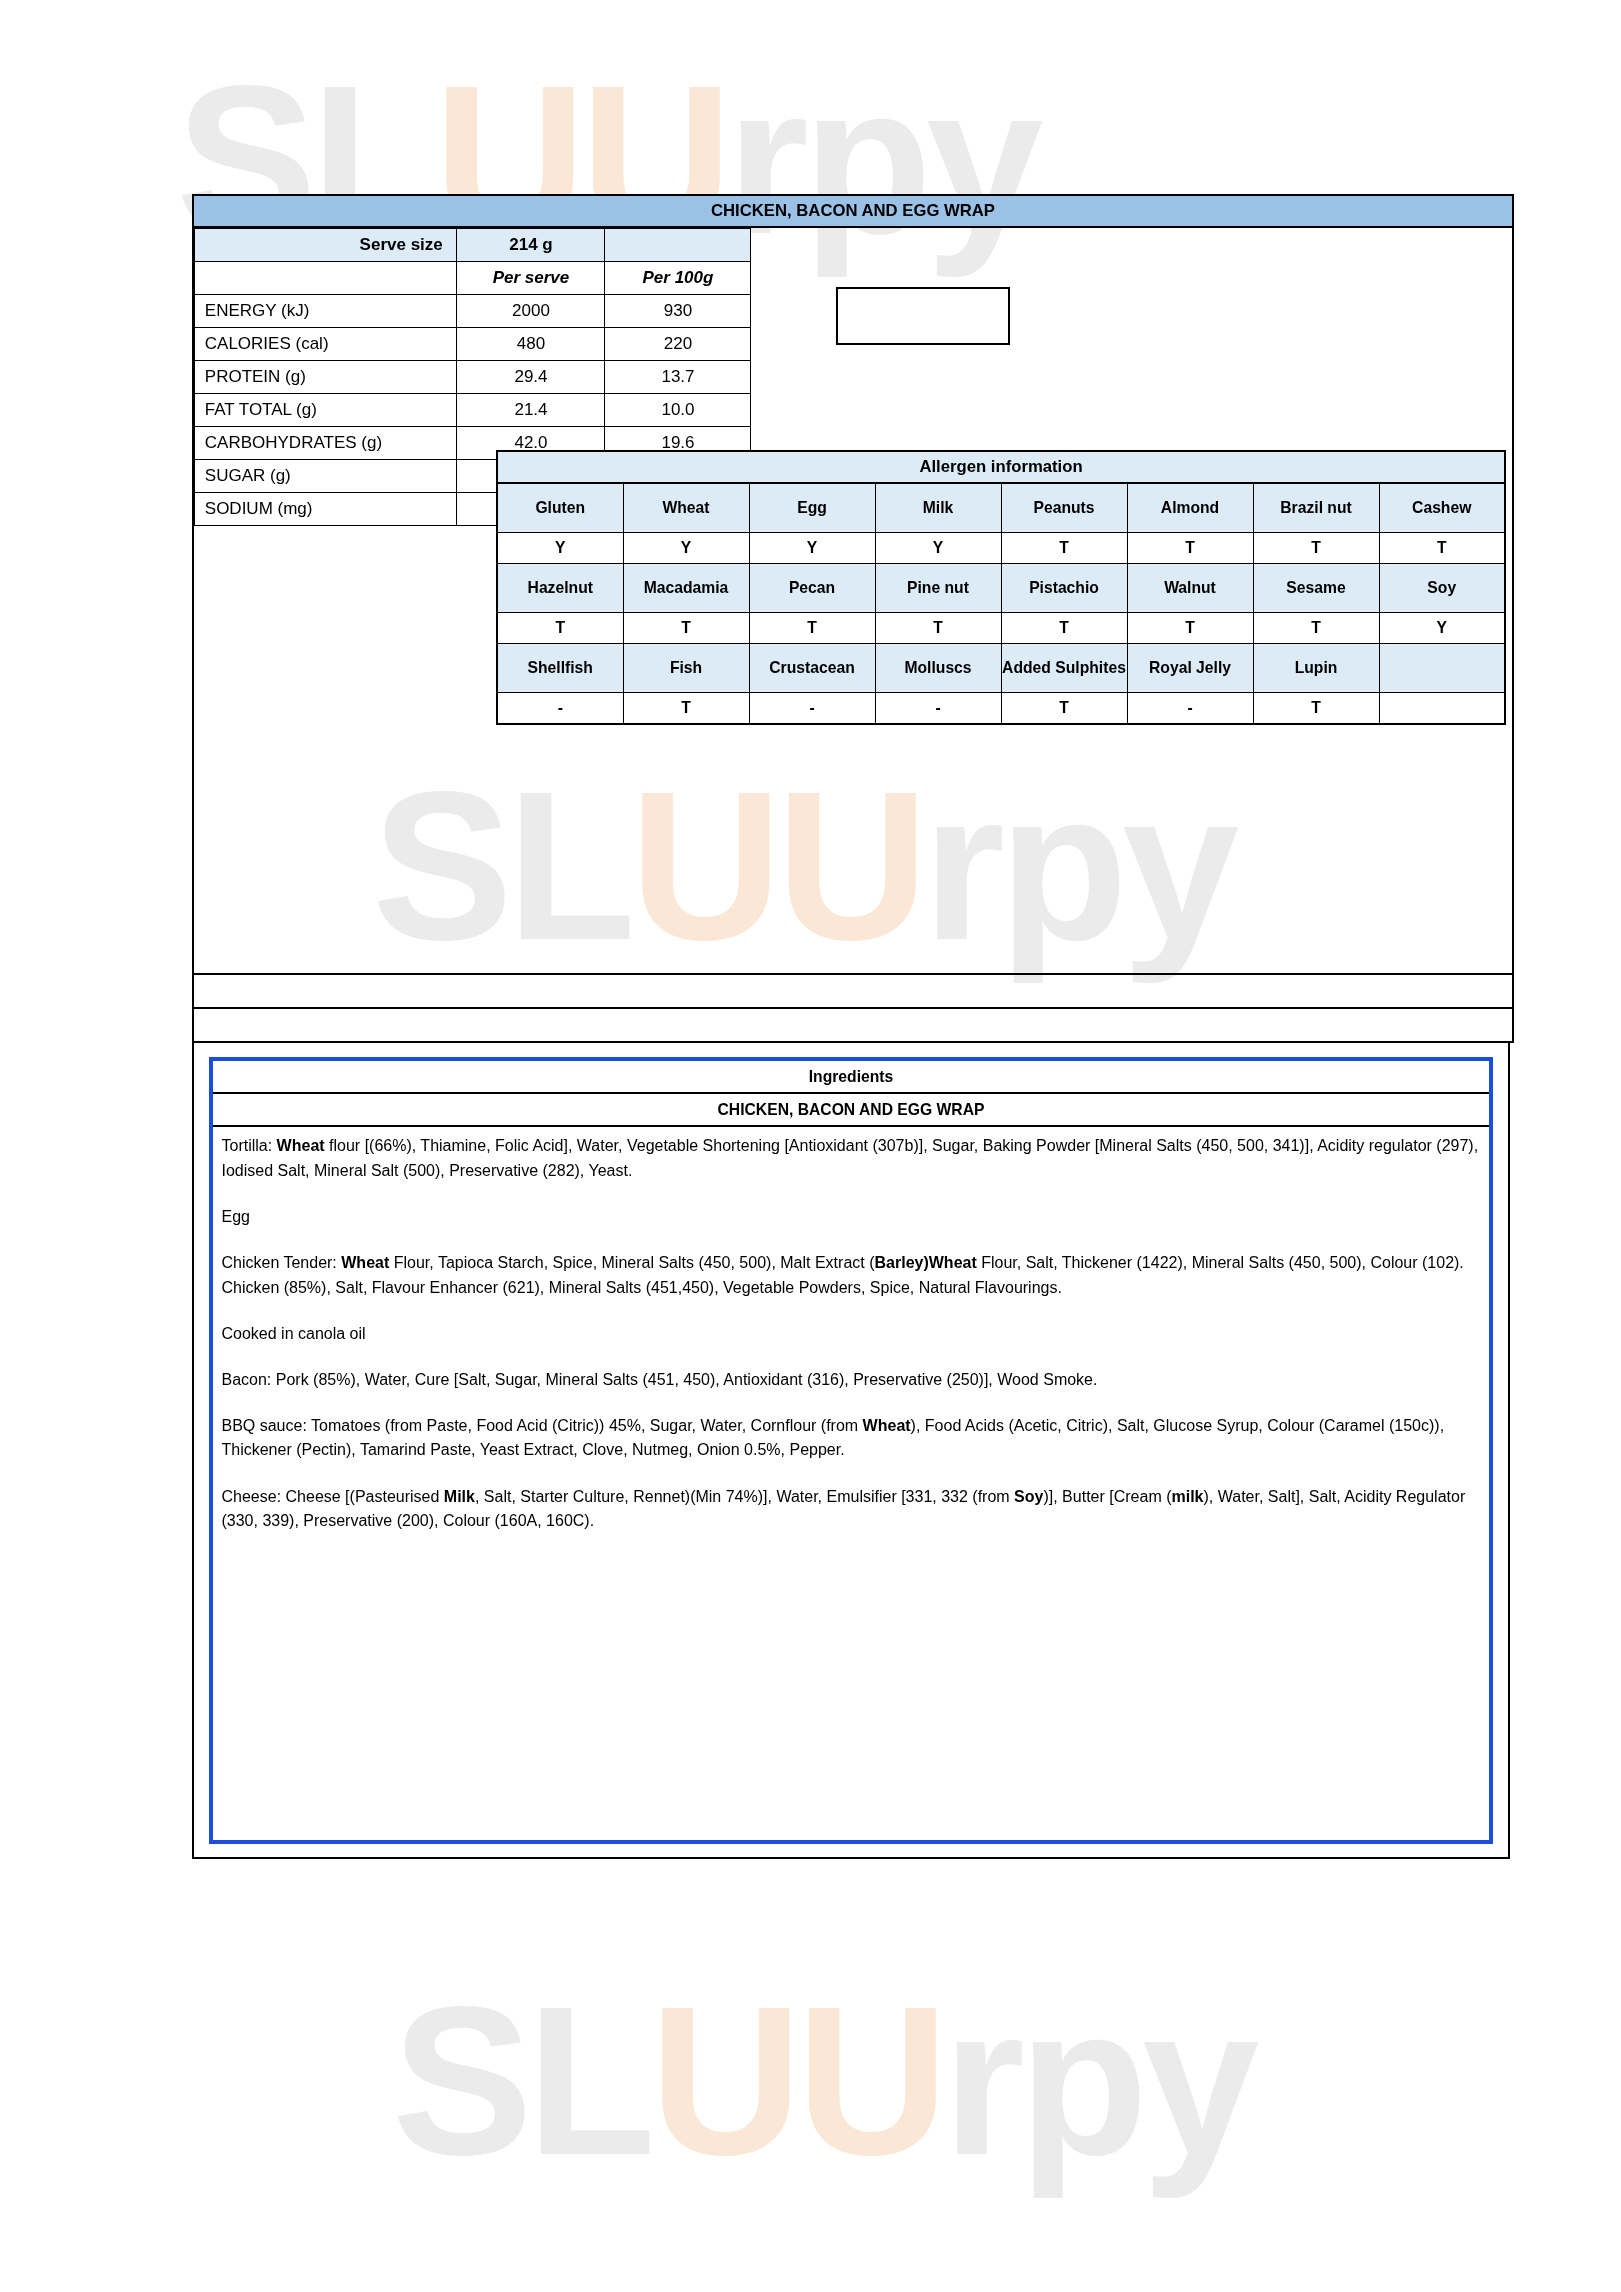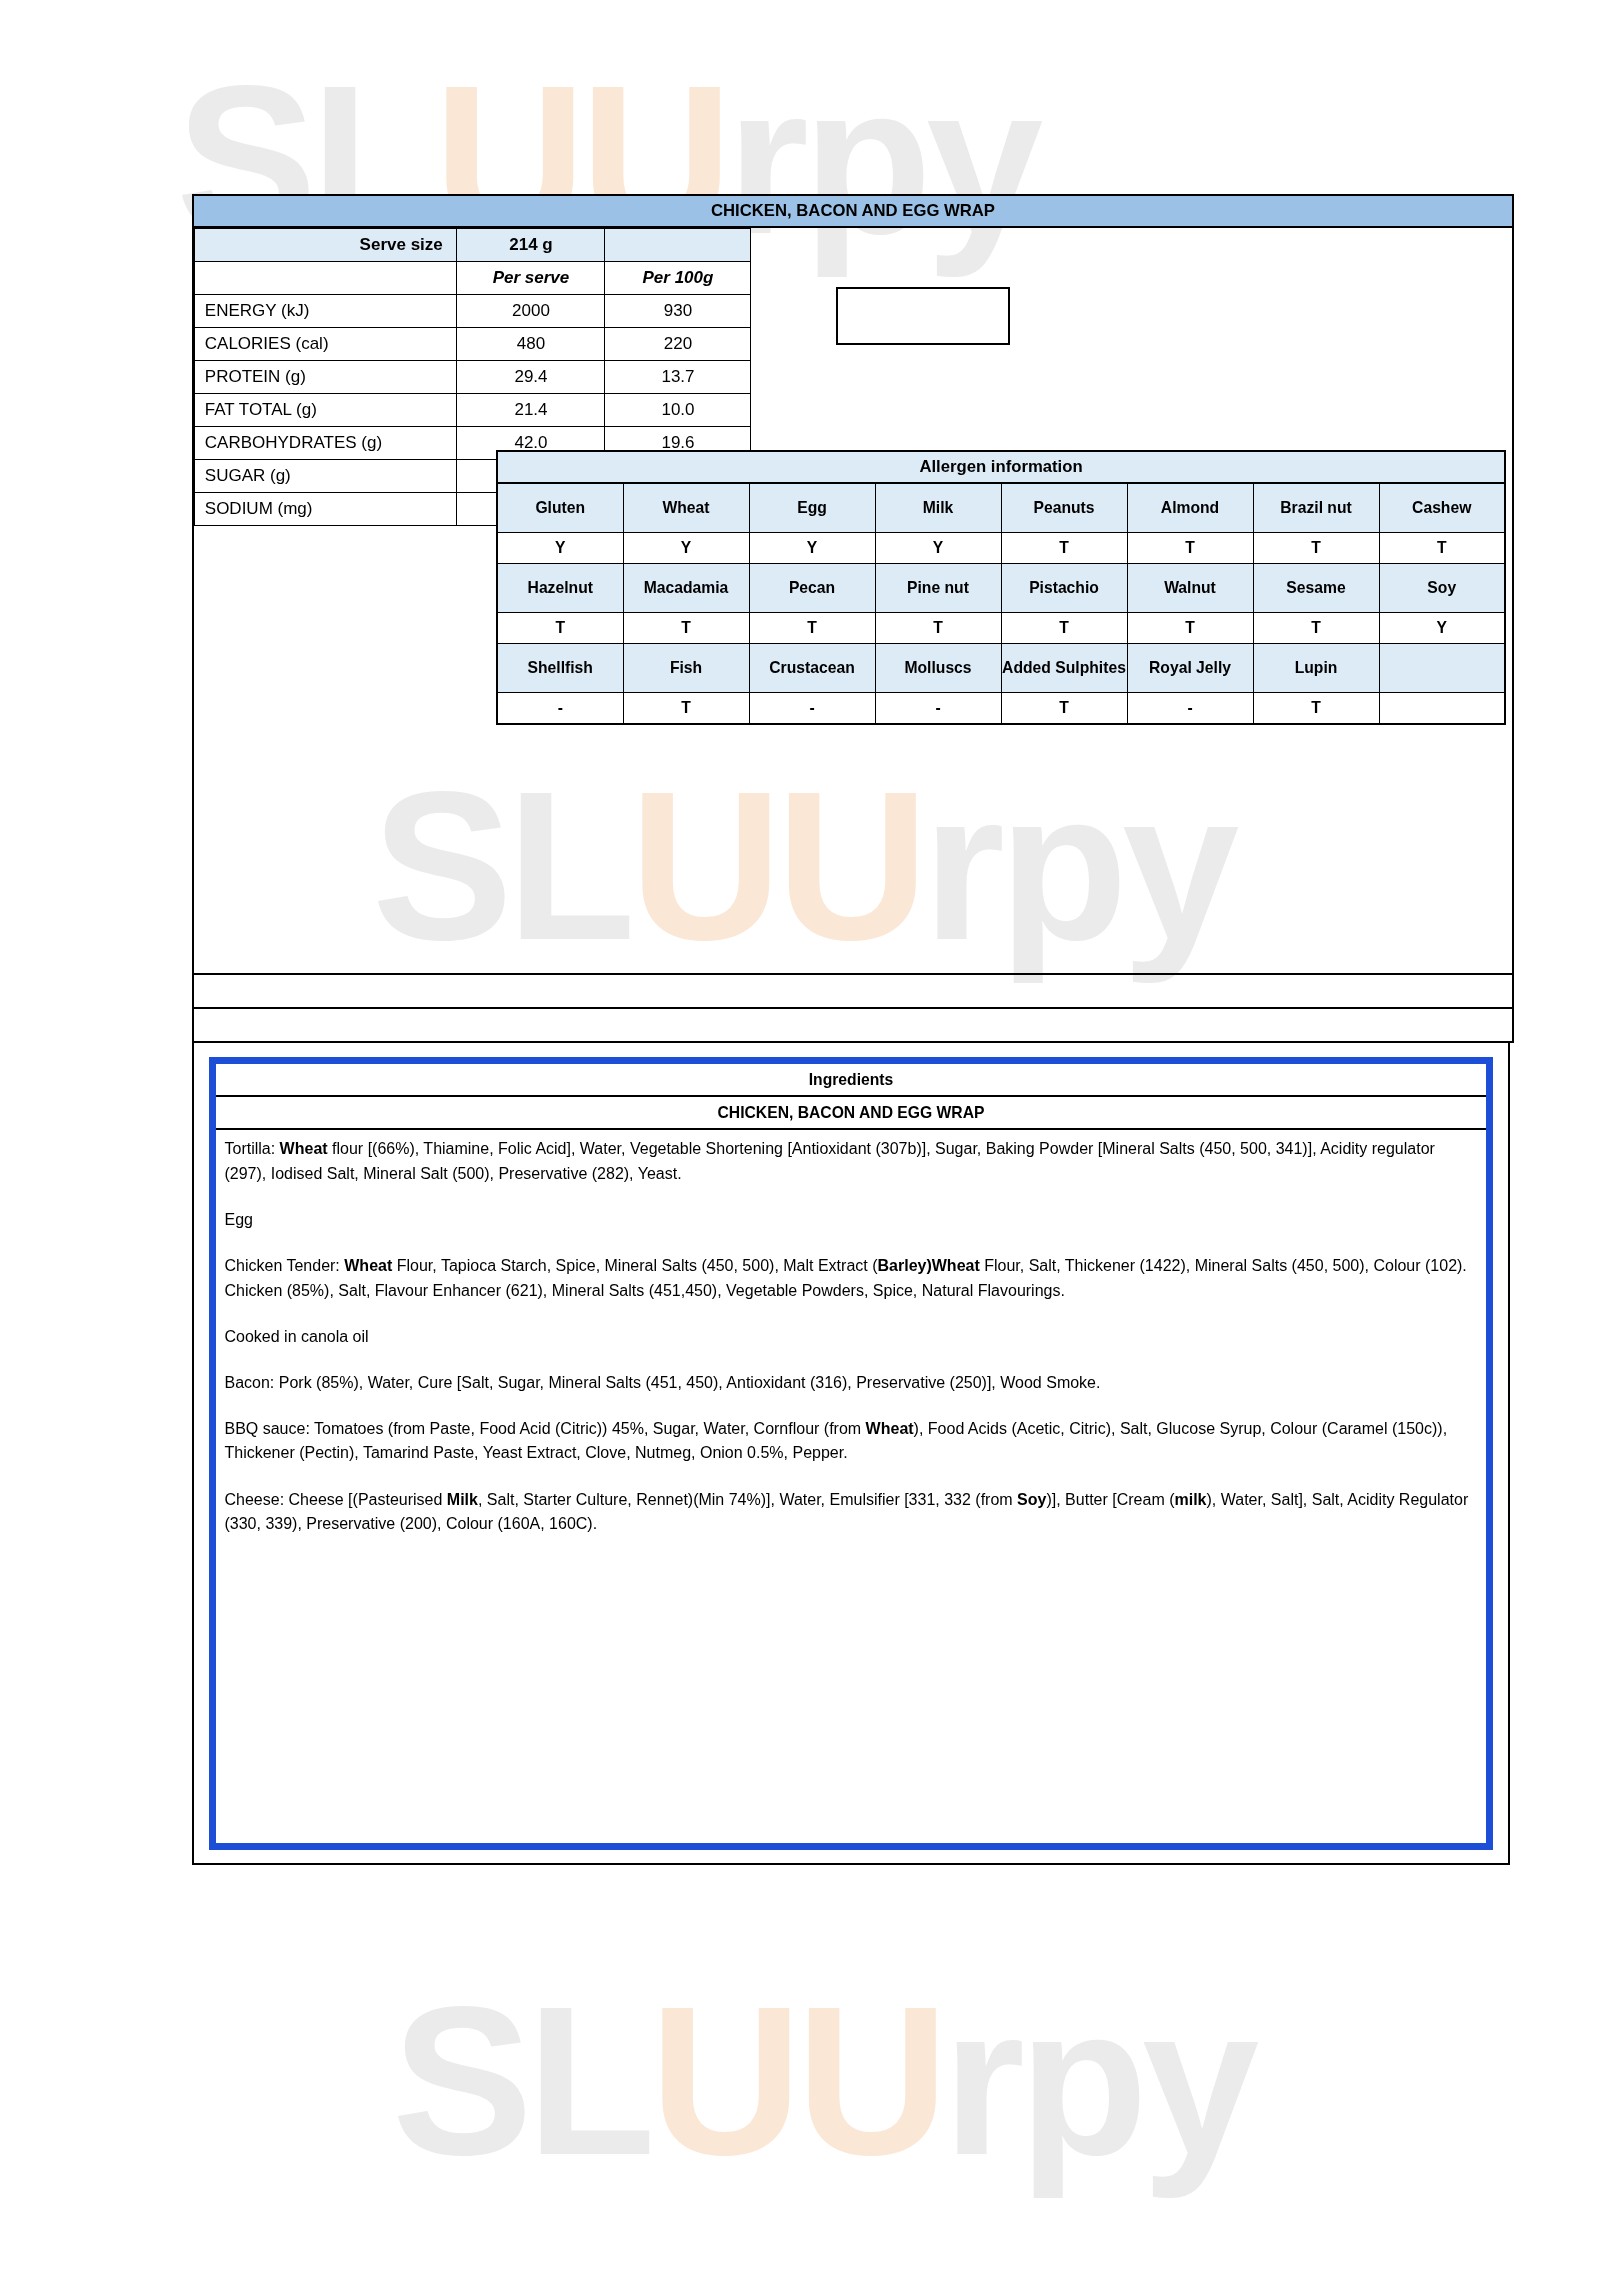--- a/index.html
+++ b/index.html
@@ -186,21 +186,21 @@
   .ing-outer {
     width: 1318px;
     border-left: 2px solid #000000;
     border-right: 2px solid #000000;
     border-bottom: 2px solid #000000;
     padding: 13.7px 14.7px 13.7px 14.7px;
     box-sizing: border-box;
     background: transparent;
   }
   .ing-box {
-    border: 7px solid #1d4ed8;
+    border: 4px solid #1d4ed8;
     background: transparent;
     min-height: 779px;
   }
   .ing-head {
     text-align: center;
     font-weight: bold;
     font-size: 15.7px;
     height: 31px;
     line-height: 31px;
     border-bottom: 2px solid #000000;

